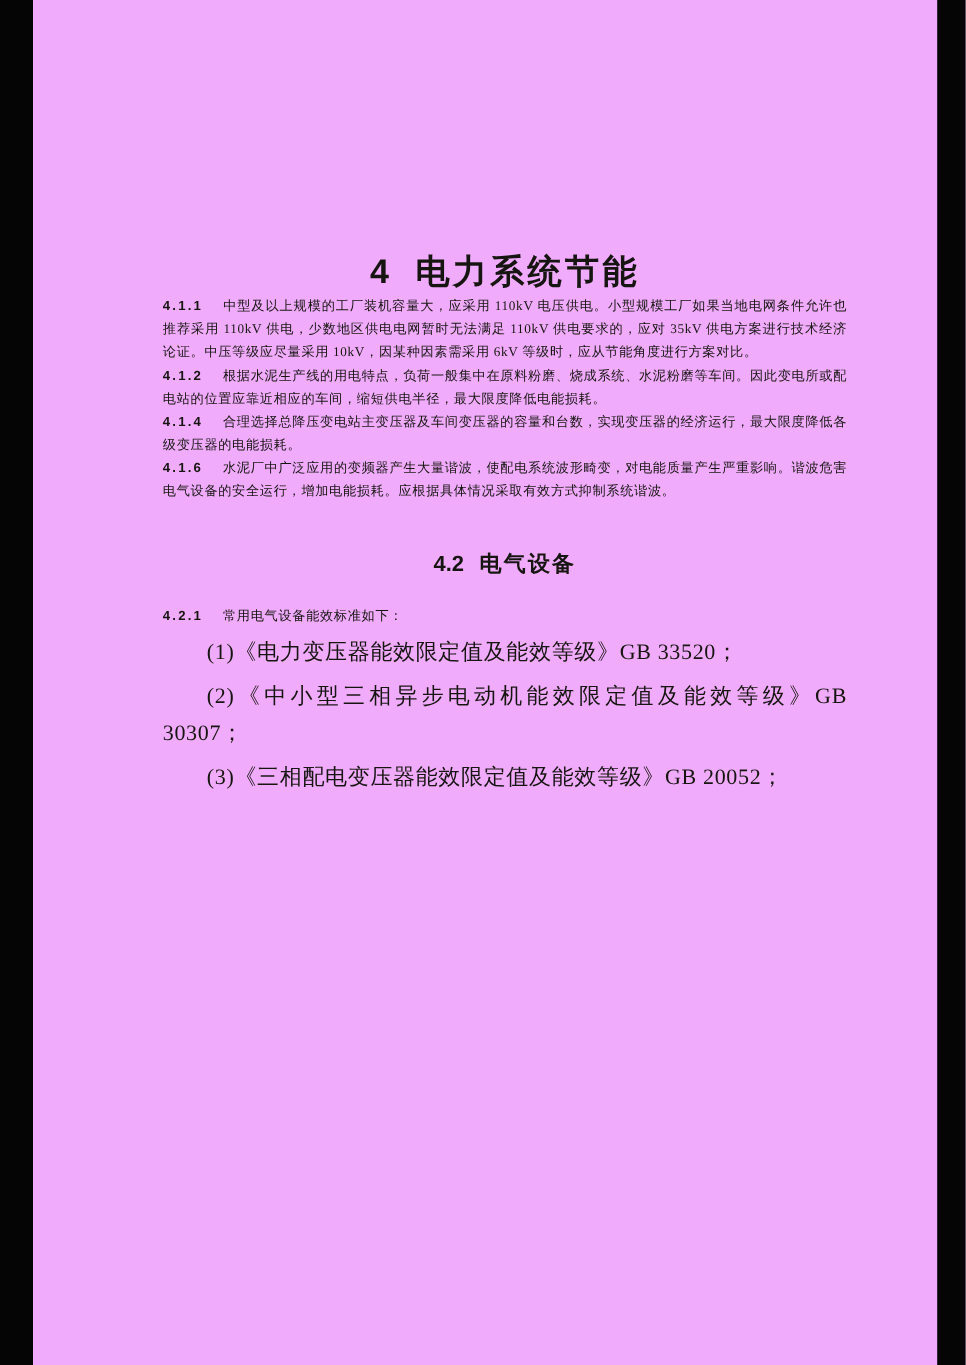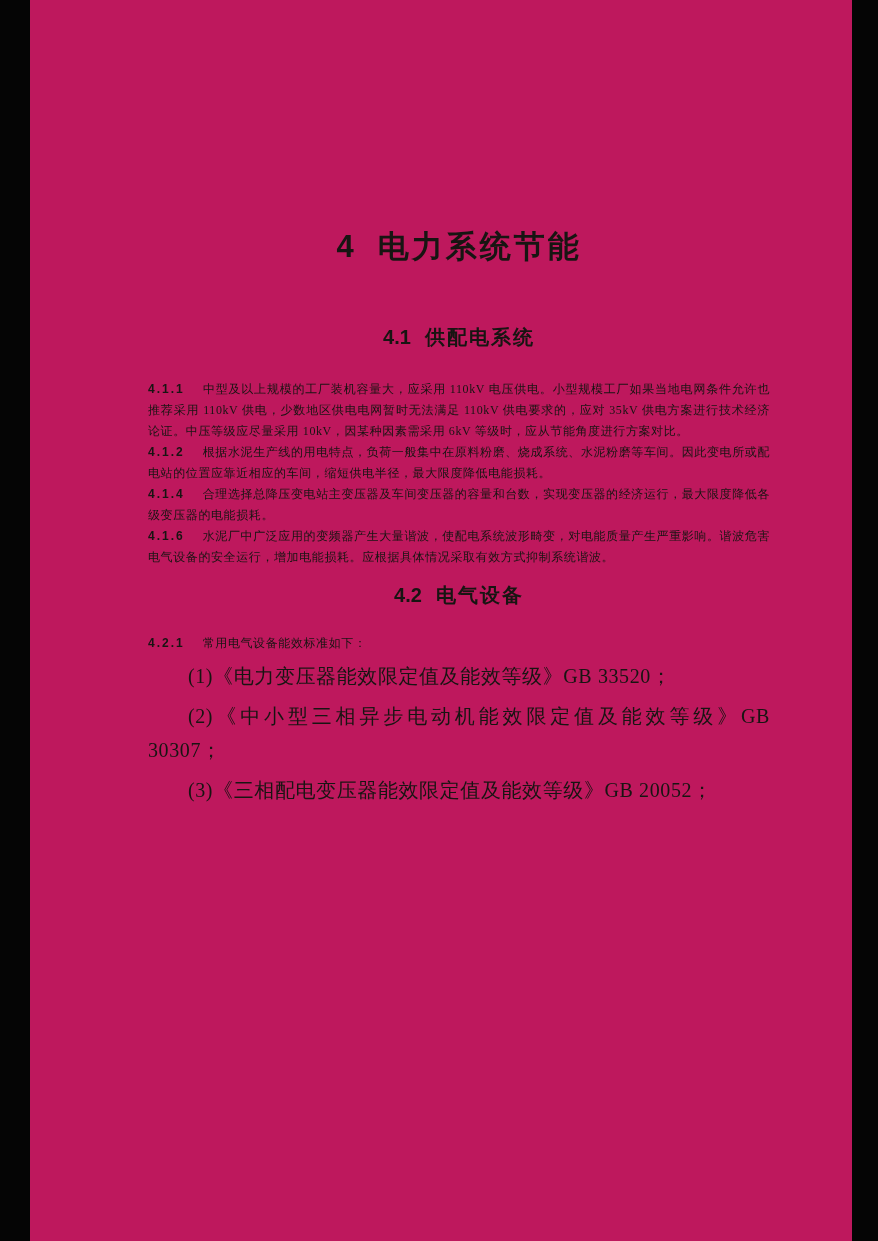--- a/index.html
+++ b/index.html
@@ -2,21 +2,21 @@
 <html><head>
 <meta charset="utf-8">
 <style>
   * { margin: 0; padding: 0; box-sizing: border-box; }
   html, body { background: #888; }
   .page {
     position: relative;
     width: 878px;
     height: 1241px;
     margin: 0 auto;
-    background: #be185d;
+    background: #f0abfc;
     overflow: hidden;
     font-family: "Liberation Serif", "DejaVu Serif", serif;
     color: #171512;
   }
   .edge-bar { position: absolute; top: 0; bottom: 0; background: #050505; }
   .edge-bar.left  { left: 0;  width: 30px; }
   .edge-bar.right { right: 0; width: 26px; }
 
   .content {
     position: absolute;
@@ -37,21 +37,21 @@
 
   .section-heading {
     font-family: "Liberation Sans", "DejaVu Sans", sans-serif;
     font-size: 20px;
     font-weight: bold;
     text-align: center;
     letter-spacing: 2px;
   }
   .section-heading .num { margin-right: 14px; letter-spacing: 0; }
   .heading-4-1 { margin-top: 56px; margin-bottom: 28px; }
-  .heading-4-2 { margin-top: 14px; margin-bottom: 24px; }
+  .heading-4-2 { margin-top: 42px; margin-bottom: 24px; }
 
   .clause {
     font-size: 12px;
     line-height: 21px;
     text-align: justify;
     letter-spacing: 0.6px;
   }
   .clause-num {
     font-family: "Liberation Sans", "DejaVu Sans", sans-serif;
     font-weight: bold;
@@ -80,21 +80,20 @@
 <body>
 
 <div class="page">
   <div class="edge-bar left"></div>
   <div class="edge-bar right"></div>
 
   <div class="content">
 
     <h1 class="chapter-title"><span class="num">4</span><span>电力系统节能</span></h1>
 
-    <h2 class="section-heading heading-4-1"><span class="num">4.1</span><span>供配电系统</span></h2>
 
     <p class="clause"><span class="clause-num">4.1.1</span><span>中型及以上规模的工厂装机容量大，应采用 110kV 电压供电。小型规模工厂如果当地电网条件允许也推荐采用 110kV 供电，少数地区供电电网暂时无法满足 110kV 供电要求的，应对 35kV 供电方案进行技术经济论证。中压等级应尽量采用 10kV，因某种因素需采用 6kV 等级时，应从节能角度进行方案对比。</span></p>
 
     <p class="clause"><span class="clause-num">4.1.2</span><span>根据水泥生产线的用电特点，负荷一般集中在原料粉磨、烧成系统、水泥粉磨等车间。因此变电所或配电站的位置应靠近相应的车间，缩短供电半径，最大限度降低电能损耗。</span></p>
 
 
     <p class="clause"><span class="clause-num">4.1.4</span><span>合理选择总降压变电站主变压器及车间变压器的容量和台数，实现变压器的经济运行，最大限度降低各级变压器的电能损耗。</span></p>
 
     <p class="clause"><span class="clause-num">4.1.6</span><span>水泥厂中广泛应用的变频器产生大量谐波，使配电系统波形畸变，对电能质量产生严重影响。谐波危害电气设备的安全运行，增加电能损耗。应根据具体情况采取有效方式抑制系统谐波。</span></p>
 

